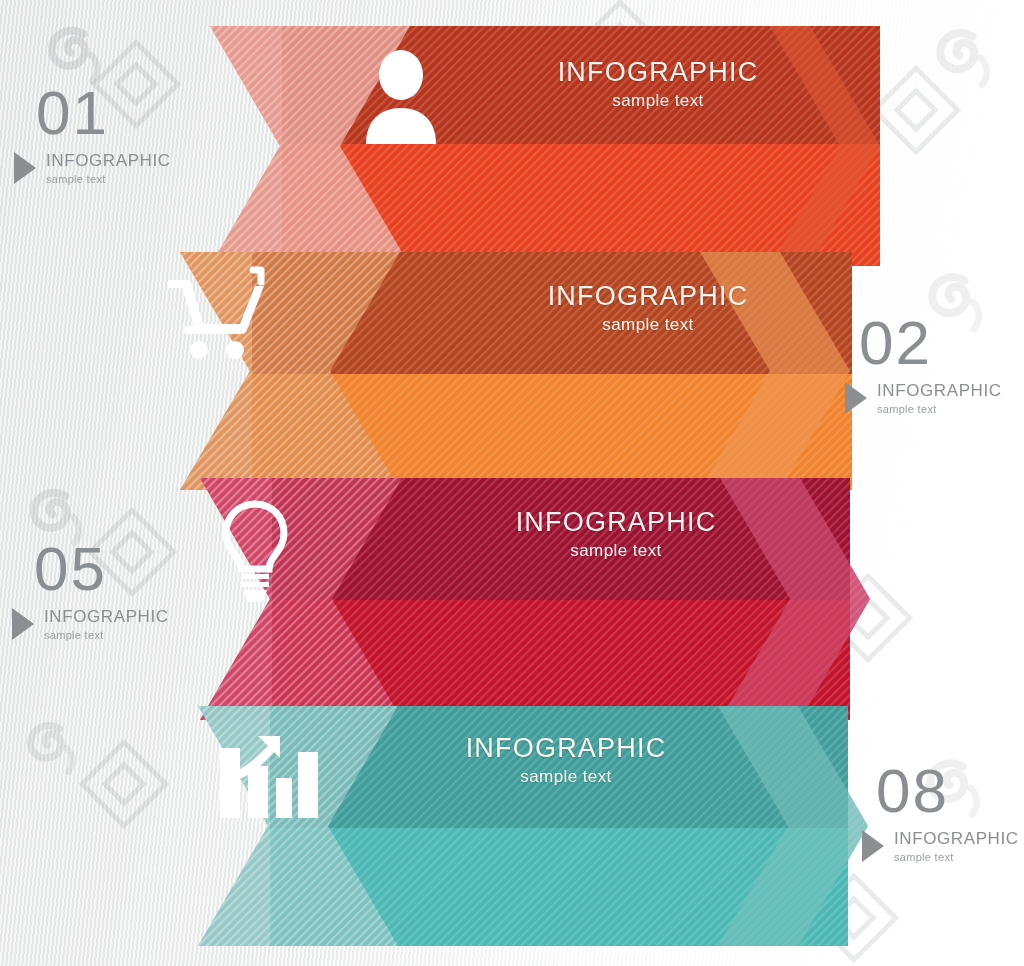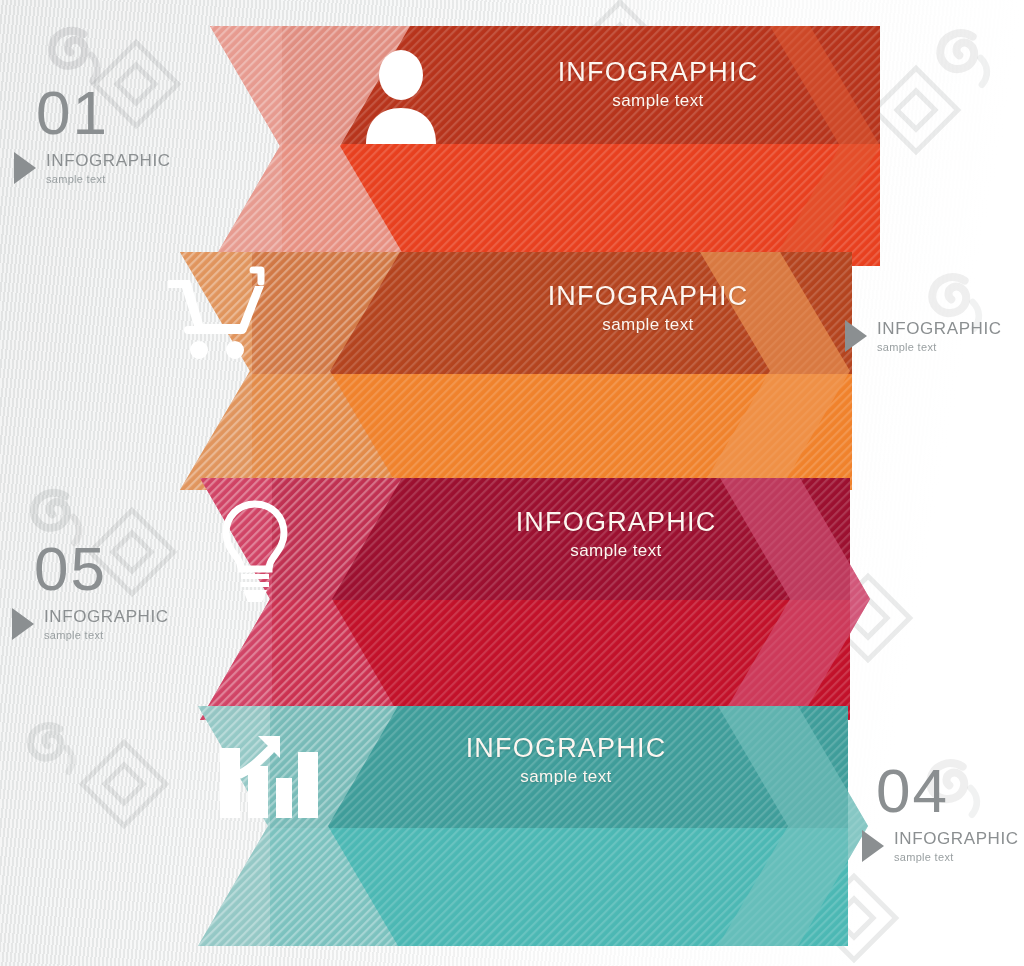--- a/index.html
+++ b/index.html
@@ -423,20 +423,21 @@
     <div class="side-row">
       <div class="side-tri"></div>
       <div class="side-texts">
         <div class="side-title">INFOGRAPHIC</div>
         <div class="side-sub">sample text</div>
       </div>
     </div>
   </div>
 
   <div class="side-block side-right" style="left:845px; top:312px;">
+    <div class="side-num" style="margin-left:14px;">02</div>
     <div class="side-row">
       <div class="side-tri"></div>
       <div class="side-texts">
         <div class="side-title">INFOGRAPHIC</div>
         <div class="side-sub">sample text</div>
       </div>
     </div>
   </div>
 
   <div class="side-block side-left" style="left:12px; top:538px;">
@@ -444,21 +445,21 @@
     <div class="side-row">
       <div class="side-tri"></div>
       <div class="side-texts">
         <div class="side-title">INFOGRAPHIC</div>
         <div class="side-sub">sample text</div>
       </div>
     </div>
   </div>
 
   <div class="side-block side-right" style="left:862px; top:760px;">
-    <div class="side-num" style="margin-left:14px;">04</div>
+    <div class="side-num" style="margin-left:14px;">08</div>
     <div class="side-row">
       <div class="side-tri"></div>
       <div class="side-texts">
         <div class="side-title">INFOGRAPHIC</div>
         <div class="side-sub">sample text</div>
       </div>
     </div>
   </div>
 
   <div class="bottom-caption"></div>

